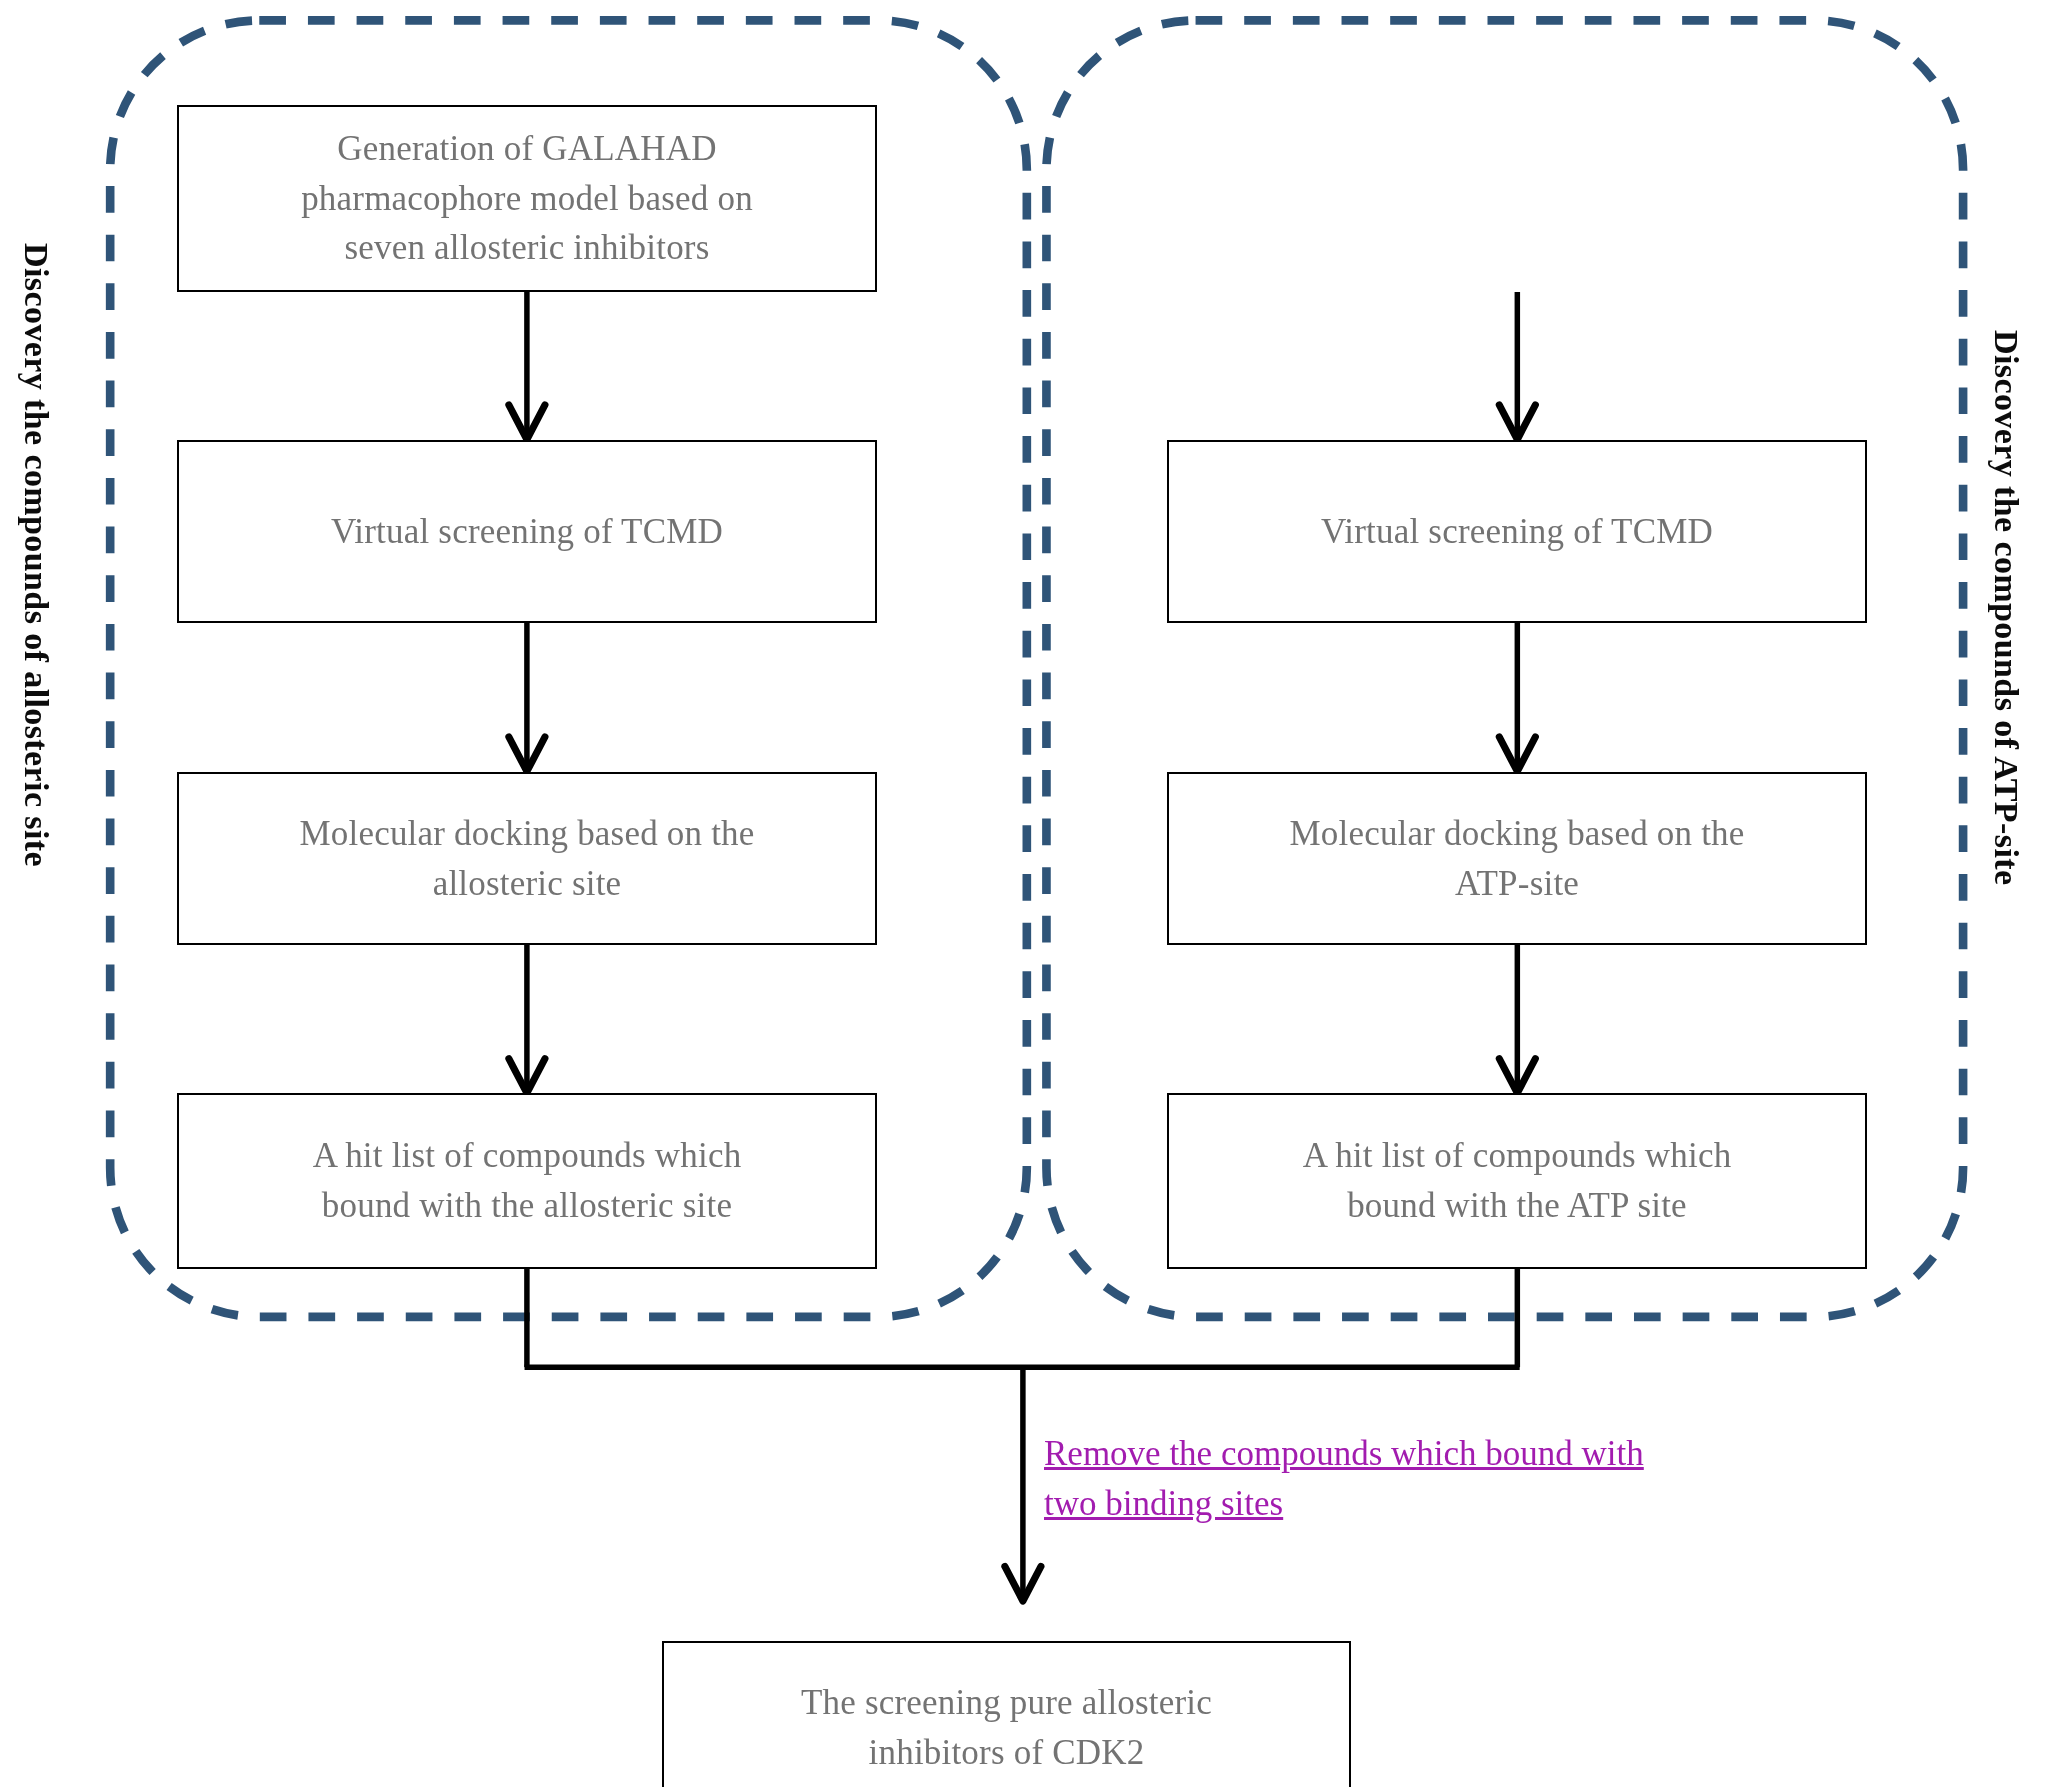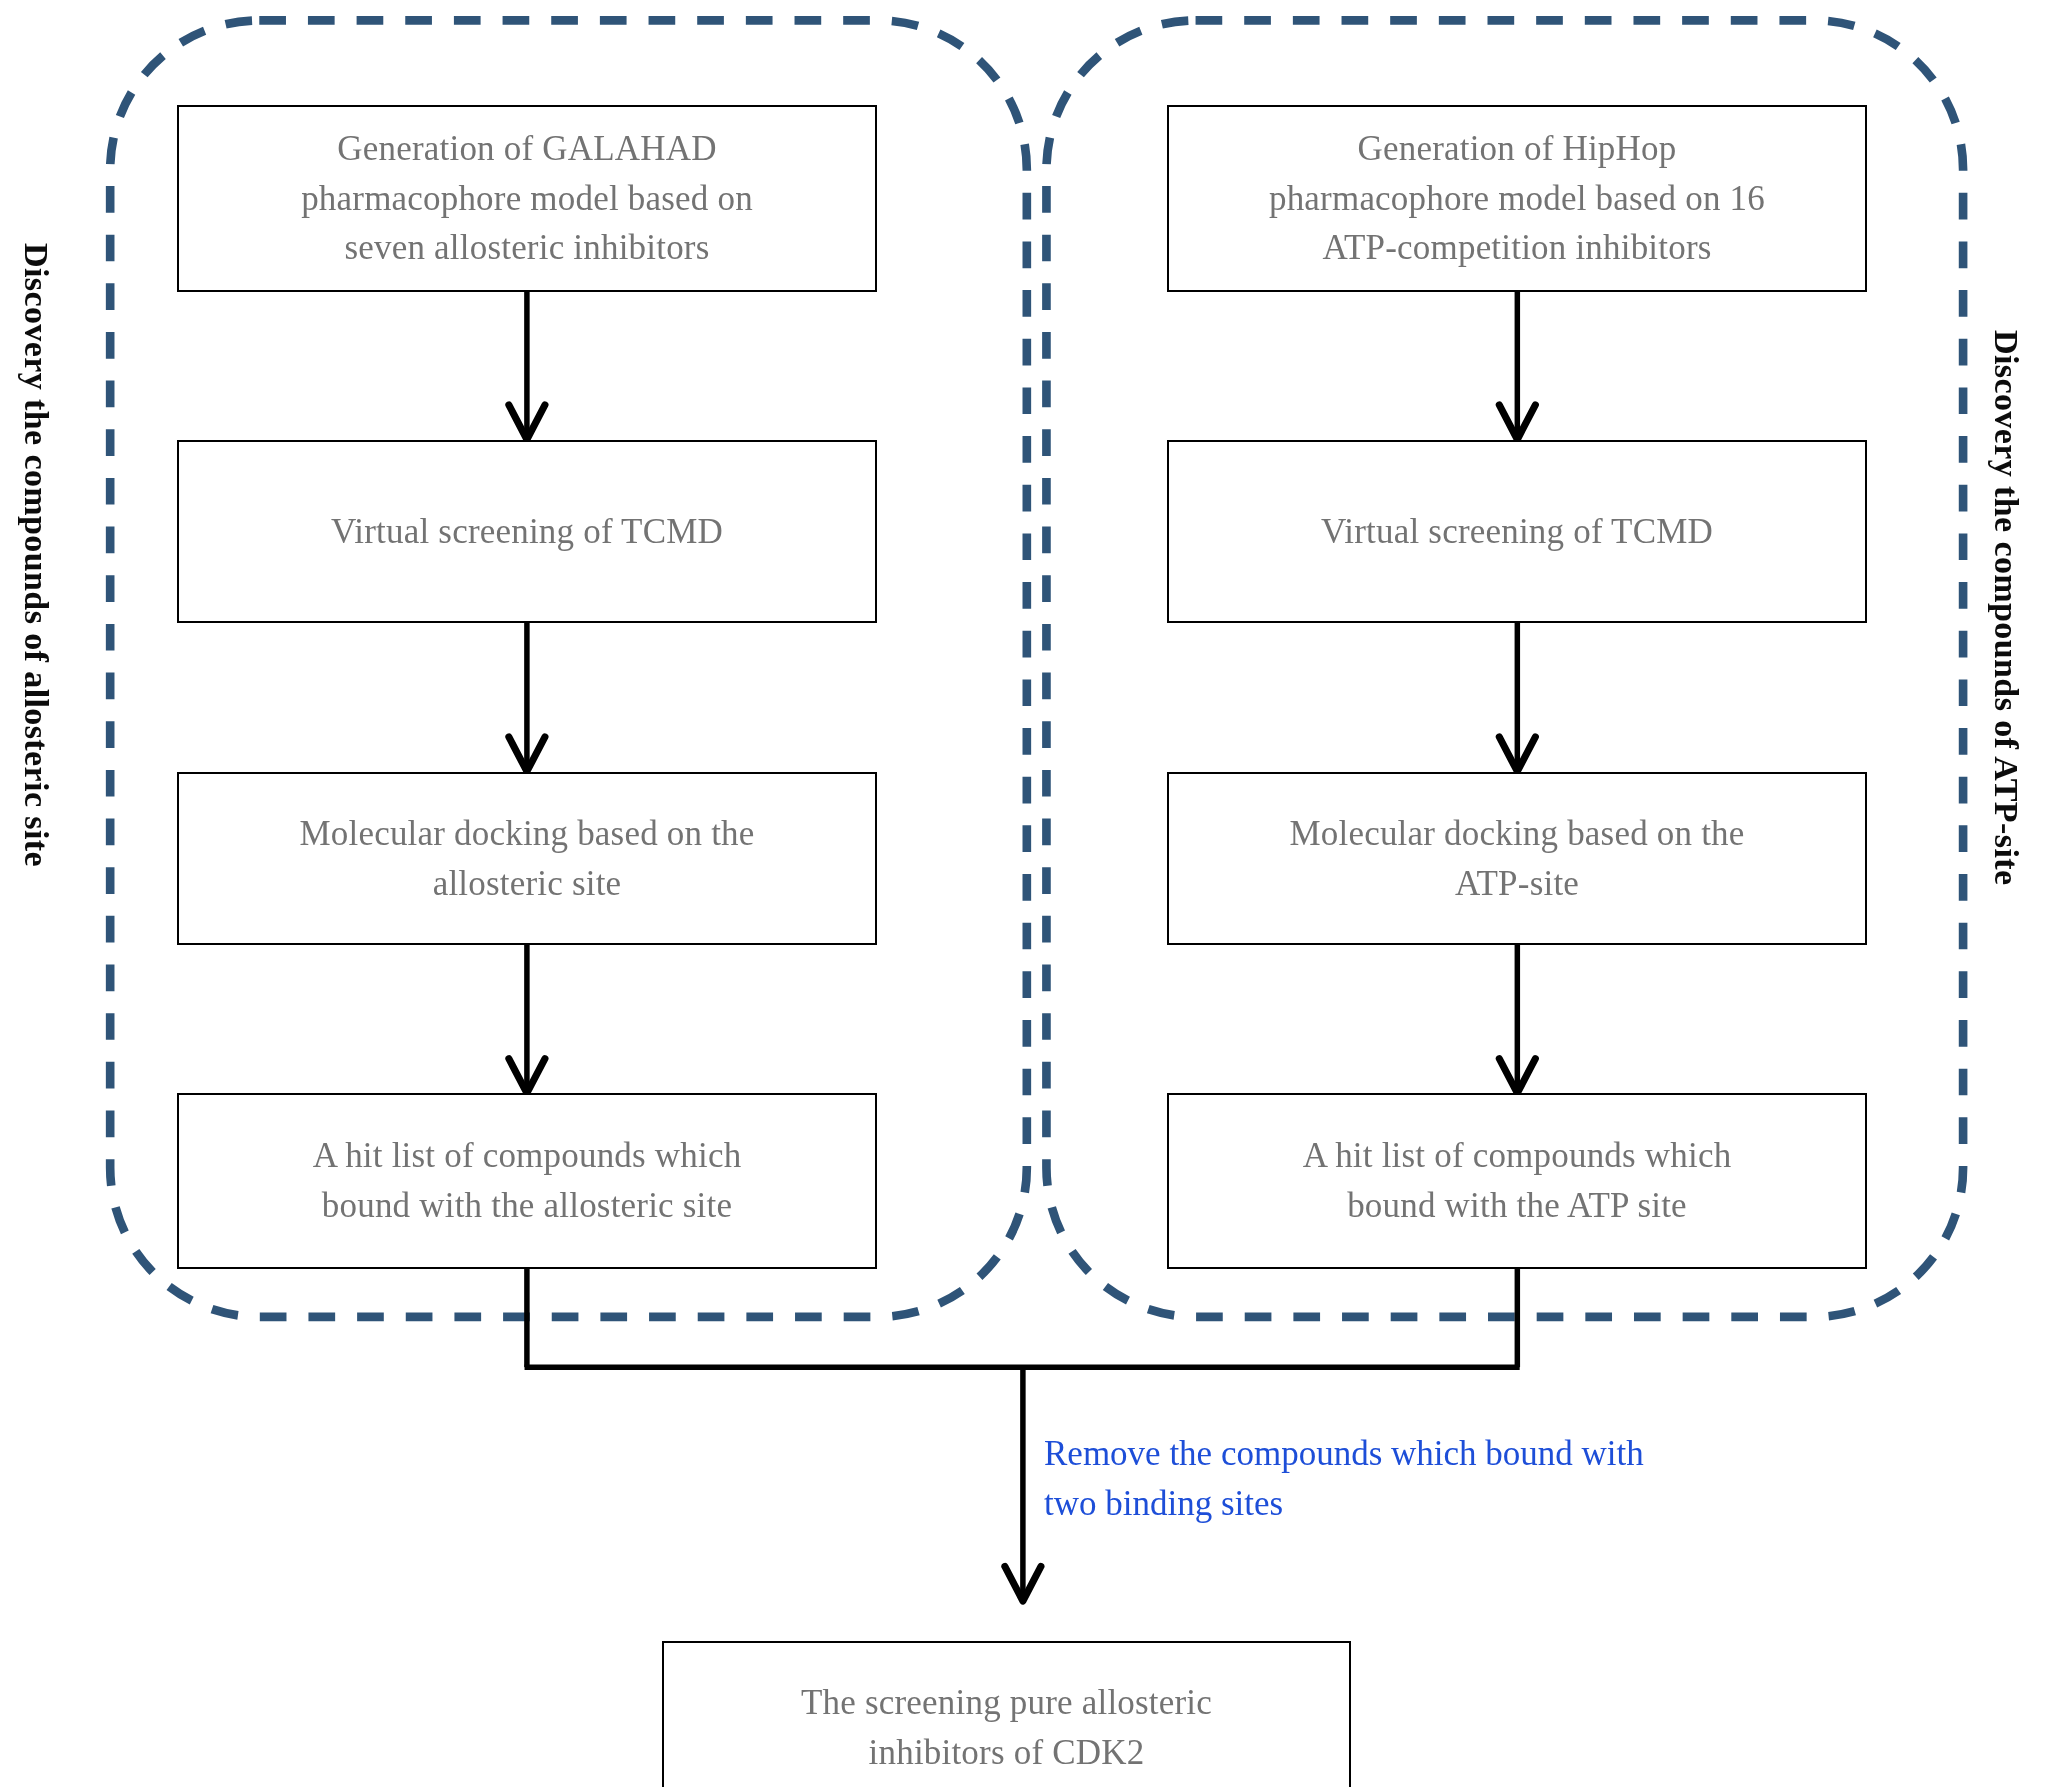--- a/index.html
+++ b/index.html
@@ -68,22 +68,23 @@
     top: 330px;
     transform: rotate(90deg);
   }
 
   
   .annotation {
     position: absolute;
     z-index: 6;
     font-size: 35px;
     line-height: 1.42;
-    color: #1d4ed8;
+    color: #a21caf;
     white-space: pre-line;
+    text-decoration: underline;
   }
 </style>
 </head>
 <body>
 
 <div id="canvas">
 
   <svg id="bg-svg" viewBox="0 0 2619 2277">
 
     <rect x="140" y="26" width="1168" height="1652" rx="190" ry="190" fill="none" stroke="#2f5478" stroke-width="11" stroke-dasharray="34 28" stroke-linecap="butt"></rect>
@@ -144,25 +145,20 @@
   <div class="pbox" style="left:177px; top:772px; width:700px; height:173px;">
     <span class="ptext">Molecular   docking based on the
 allosteric  site</span>
   </div>
 
   <div class="pbox" style="left:177px; top:1093px; width:700px; height:176px;">
     <span class="ptext">A hit list of compounds which
 bound with the allosteric  site</span>
   </div>
 
-  <div class="pbox" style="left:1167px; top:105px; width:700px; height:187px;">
-    <span class="ptext">Generation of  HipHop
-pharmacophore  model based on 16
-ATP-competition  inhibitors</span>
-  </div>
 
   <div class="pbox" style="left:1167px; top:440px; width:700px; height:183px;">
     <span class="ptext">Virtual  screening of TCMD</span>
   </div>
 
   <div class="pbox" style="left:1167px; top:772px; width:700px; height:173px;">
     <span class="ptext">Molecular   docking based on the
 ATP-site</span>
   </div>
 

